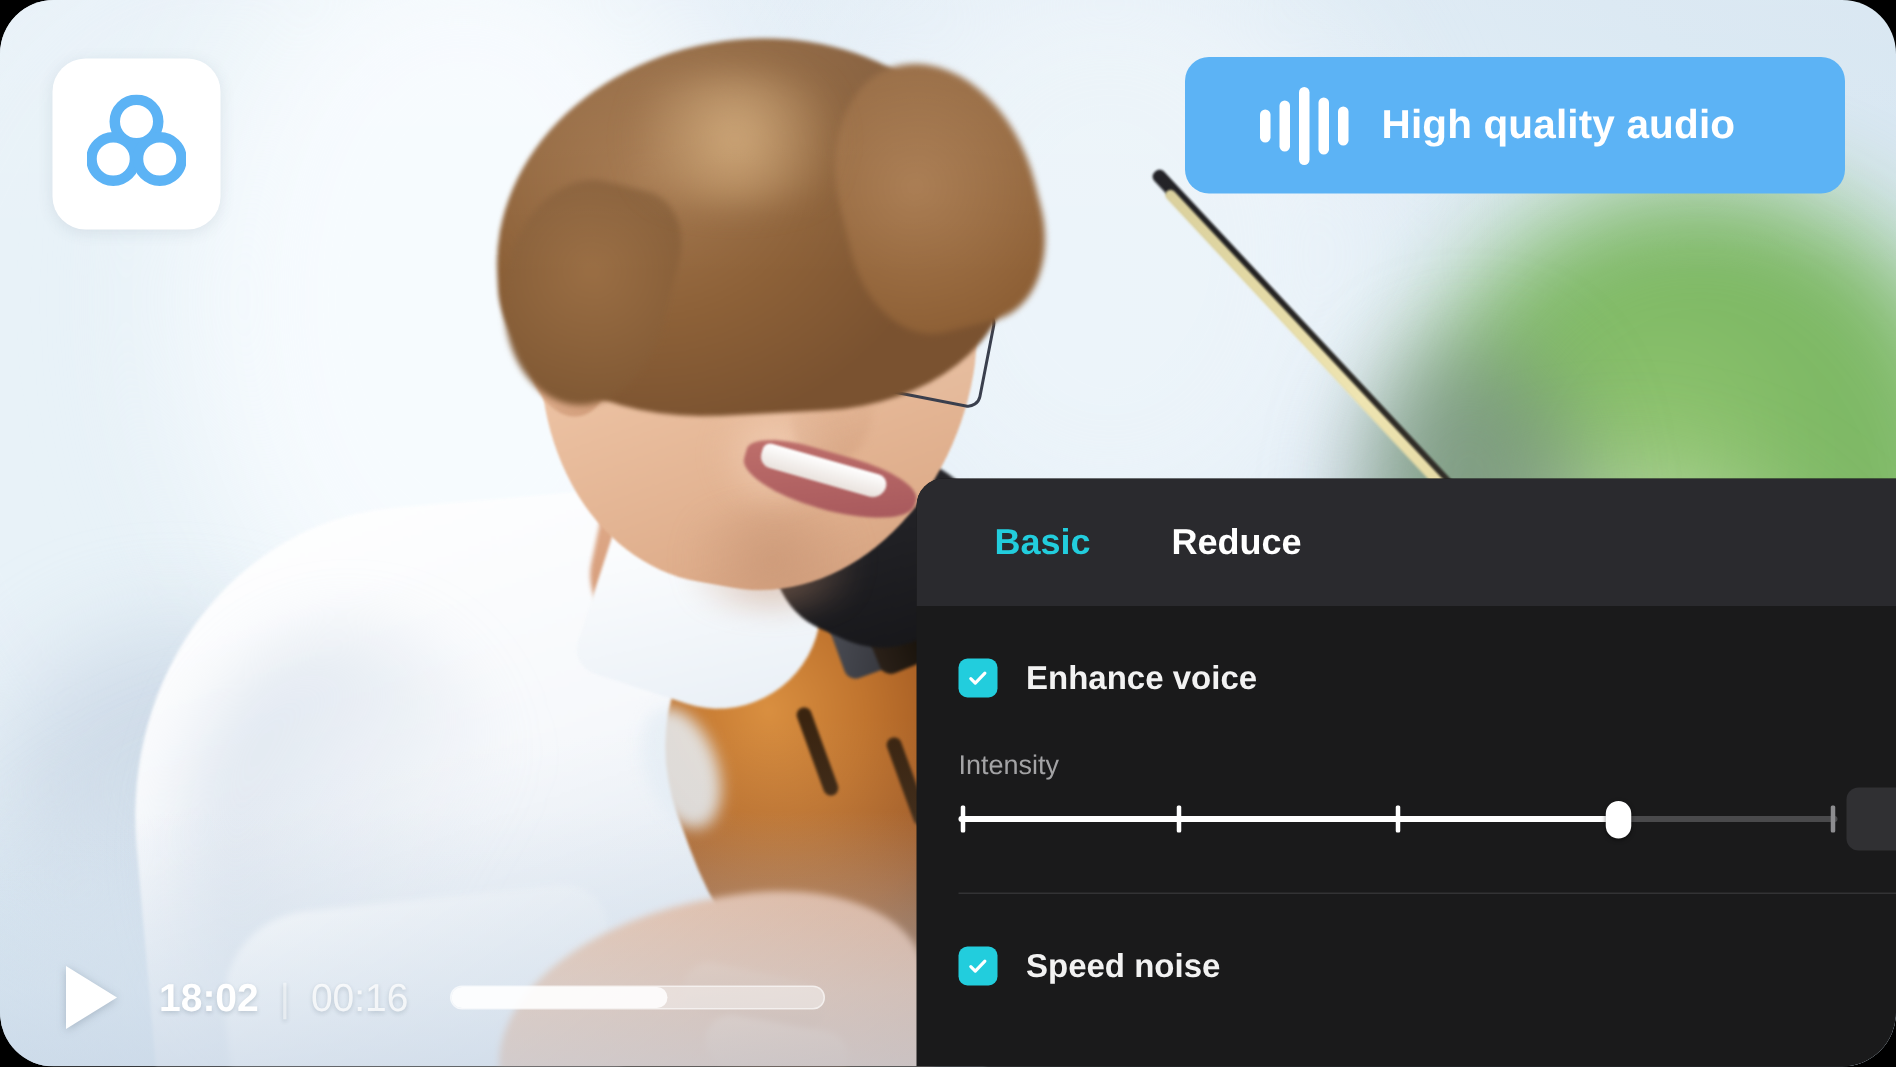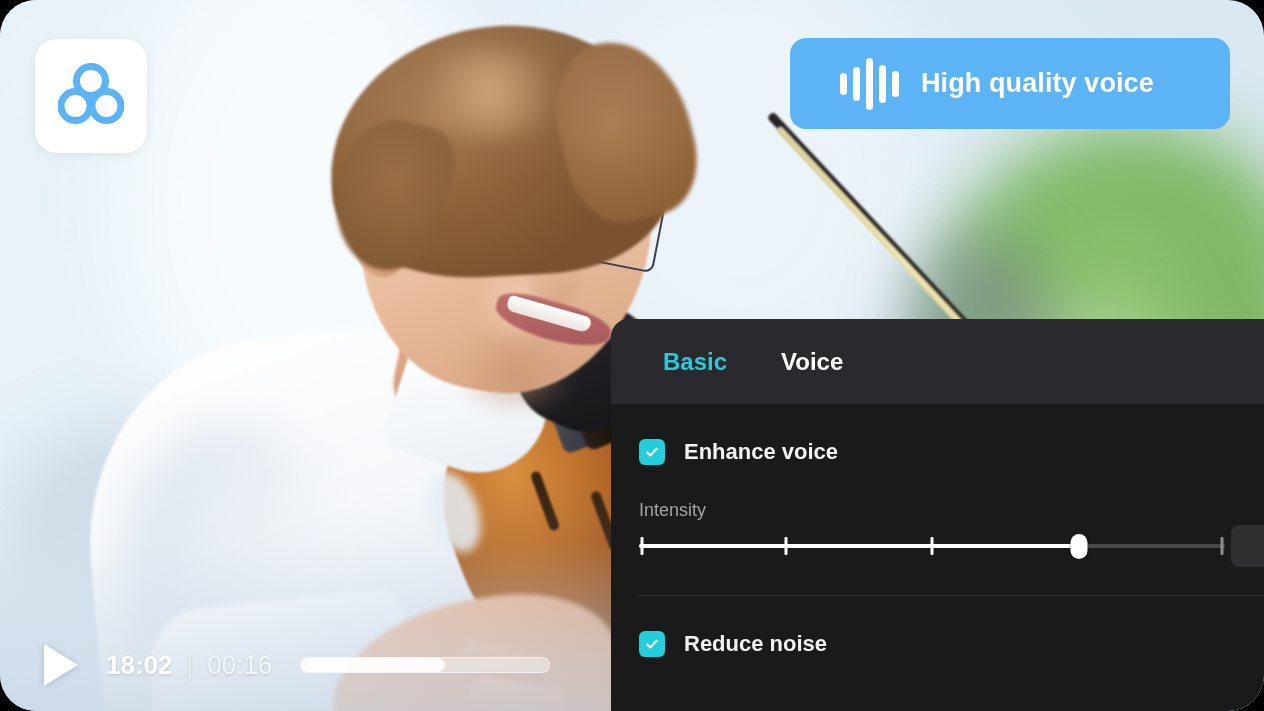--- a/index.html
+++ b/index.html
@@ -652,40 +652,40 @@
   </div>
 
   <div class="quality-pill">
     <span class="pill-bars">
       <i style="height:22px"></i>
       <i style="height:34px"></i>
       <i style="height:52px"></i>
       <i style="height:38px"></i>
       <i style="height:26px"></i>
     </span>
-    <span class="pill-label">High quality voice</span>
+    <span class="pill-label">High quality audio</span>
   </div>
 
   <div class="player-bar">
     <div class="play-btn"></div>
     <div class="time-block">
       <span class="time-current">18:02</span>
       <span class="time-sep">|</span>
       <span class="time-total">00:16</span>
     </div>
     <div class="progress-track">
       <div class="progress-fill" id="progress-fill" style="width: 58%;"></div>
     </div>
   </div>
 
   <div class="panel">
 
     <div class="panel-tabs">
       <div class="tab active">Basic</div>
-      <div class="tab">Voice</div>
+      <div class="tab">Reduce</div>
     </div>
 
     <div class="panel-body">
 
       <div class="row-toggle">
         <span class="checkbox">
           <span>
             <svg width="16" height="16" viewBox="0 0 16 16">
                 <path d="M3.2 8.4l3 3 6.4-6.6" stroke="#ffffff" stroke-width="2.1" fill="none" stroke-linecap="round" stroke-linejoin="round"></path>
               </svg>
@@ -726,19 +726,19 @@
       <div class="divider"></div>
 
       <div class="row-toggle">
         <span class="checkbox">
           <span>
             <svg width="16" height="16" viewBox="0 0 16 16">
                 <path d="M3.2 8.4l3 3 6.4-6.6" stroke="#ffffff" stroke-width="2.1" fill="none" stroke-linecap="round" stroke-linejoin="round"></path>
               </svg>
           </span>
         </span>
-        <span class="row-label">Reduce noise</span>
+        <span class="row-label">Speed noise</span>
       </div>
 
     </div>
   </div>
 
 </div>
 
 </body></html>

